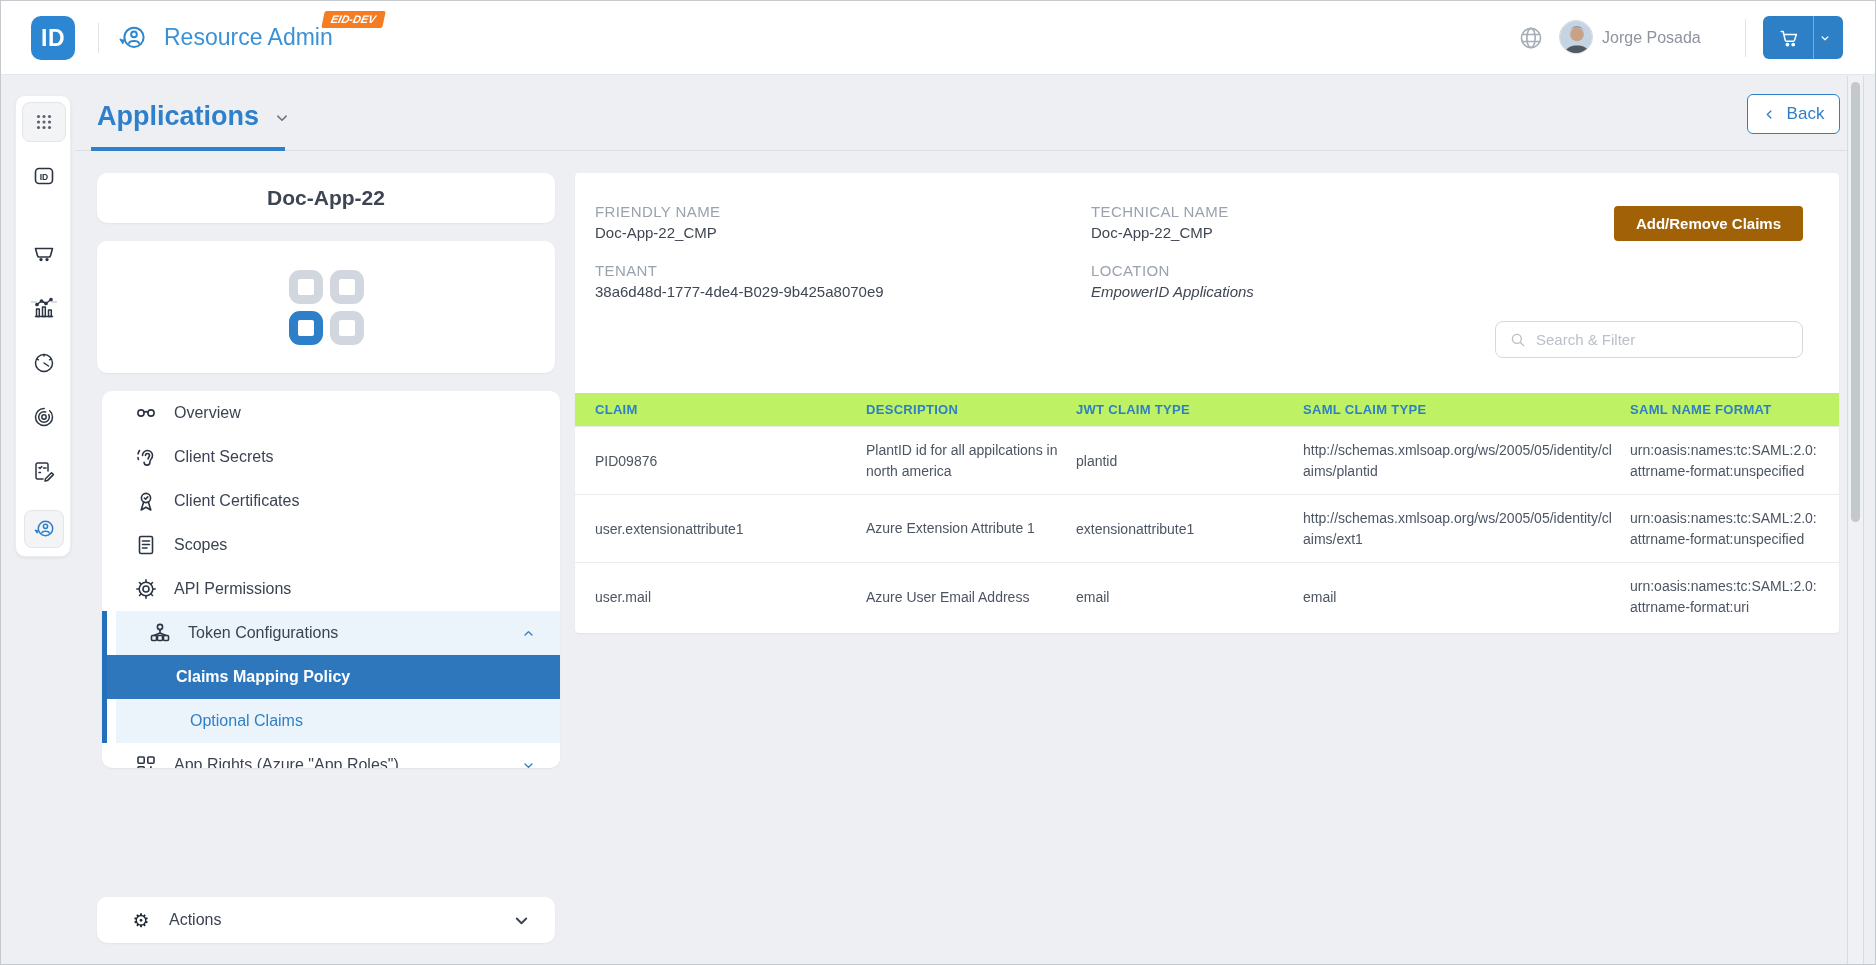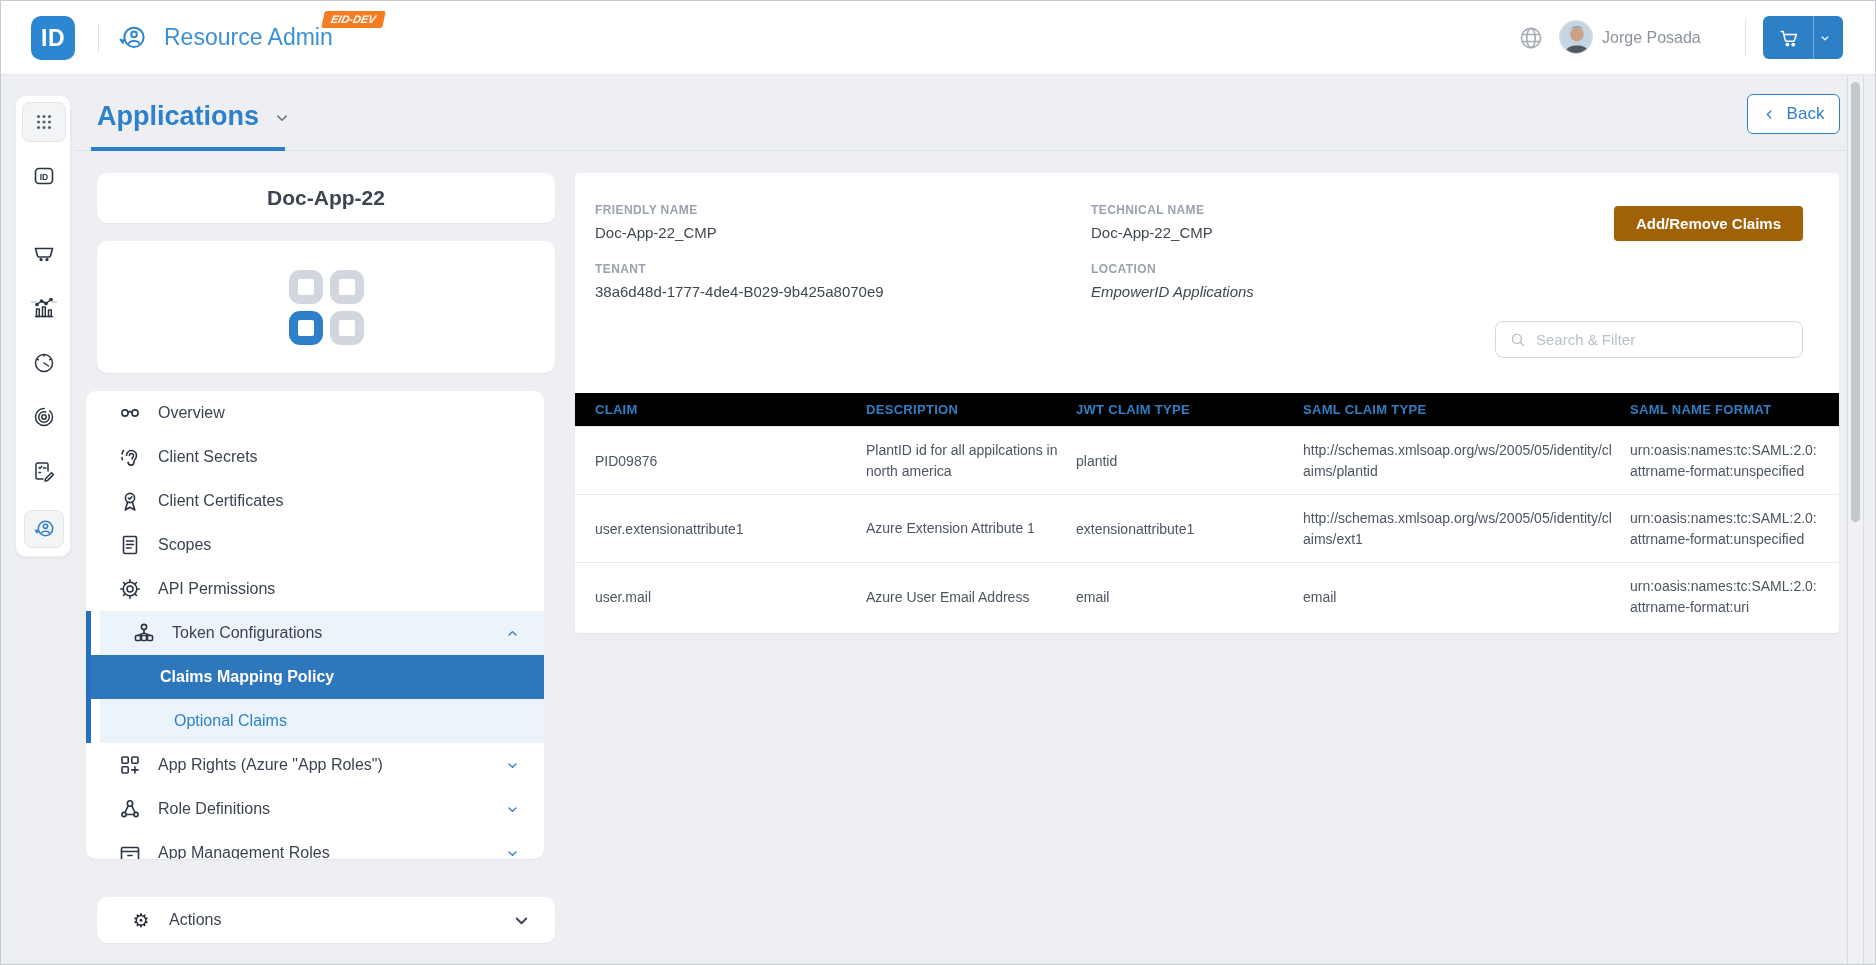--- a/index.html
+++ b/index.html
@@ -42,47 +42,47 @@
   .rail-dots { position:absolute; left:15px; top:205px; width:26px; border-top:2px dashed #d9dcdf; }
 
   
   .card { position:absolute; background:#fff; border-radius:10px; box-shadow:0 1px 2px rgba(0,0,0,.05); }
   .app-name-card { left:96px; top:172px; width:458px; height:50px; display:flex; align-items:center; justify-content:center; font-size:21px; font-weight:bold; color:#3d4553; }
   .app-icon-card { left:96px; top:240px; width:458px; height:132px; display:flex; align-items:center; justify-content:center; }
   .sqgrid { display:grid; grid-template-columns:34px 34px; grid-template-rows:34px 34px; gap:7px; }
   .sq { border:9px solid #d2d7df; border-radius:11px; }
   .sq.blue { border-color:#2e7fc9; }
 
-  .menu-card { left:85px; top:390px; width:458px; height:468px; overflow:hidden; }
+  .menu-card { left:101px; top:390px; width:458px; height:377px; overflow:hidden; }
   .menu-item { position:relative; display:flex; align-items:center; height:44px; padding:0 24px 0 32px; font-size:16px; color:#3b4352; cursor:pointer; }
   .menu-item .mi-icon { width:24px; height:24px; color:#2b3442; margin-right:16px; flex:none; }
   .menu-item .mi-chev { margin-left:auto; color:#2e7fc9; }
   .menu-item.hl { background:#ecf4fb;margin-left:14px; }
   .menu-item.sub { padding-left:74px; }
   .menu-item.selected { background:#2e77bd; color:#fff; font-weight:bold; }
   .menu-item.sub.hl { color:#2e7fc9; }
   .menu-bar { position:absolute; left:0; top:220px; width:5px; height:132px; background:#2470bb; z-index:2; }
 
   .actions-card { left:96px; top:896px; width:458px; height:46px; display:flex; align-items:center; padding:0 24px 0 32px; cursor:pointer; }
   .actions-card .gear { font-size:19px; color:#1e2733; width:24px; margin-right:16px; text-align:center; }
   .actions-card .lbl { font-size:16px; color:#3b4352; }
   .actions-card .mi-chev { margin-left:auto; color:#3b4352; }
 
   
   .detail-panel { position:absolute; left:574px; top:172px; width:1264px; height:460px; background:#fff; border-radius:4px; box-shadow:0 1px 2px rgba(0,0,0,.05); }
-  .fld-label { position:absolute; font-size:12px; font-weight:bold; color:#9aa2ad; letter-spacing:.4px; text-transform:uppercase; }
+  .fld-label { position:absolute; font-size:15px; font-weight:normal; color:#9aa2ad; letter-spacing:.4px; text-transform:uppercase; }
   .fld-value { position:absolute; font-size:15px; color:#3f4752; }
   .add-claims-btn { position:absolute; top:33px; right:36px; height:35px; background:#a16207; border:none; border-radius:4px; color:#fff; font-size:15px; font-weight:bold; padding:0 22px; font-family:"Liberation Sans",sans-serif; cursor:pointer; }
   .search-box { position:absolute; top:148px; right:36px; width:308px; height:37px; border:1px solid #d5d9de; border-radius:8px; display:flex; align-items:center; background:#fff; }
   .search-box .mag { color:#b9bfc8; margin:0 9px 0 13px; flex:none; }
   .search-box input { border:none; outline:none; flex:1; font-size:15px; color:#4c5563; font-family:"Liberation Sans",sans-serif; background:transparent; }
   .search-box input::placeholder { color:#b9c0c9; }
 
   .claims-table { position:absolute; left:0; top:220px; width:1264px; }
-  .t-head { display:flex; align-items:center; height:34px; padding:0 20px; background:#000000; border-bottom:1px solid #e7e9ec; color:#2e7fc5; font-size:13px; font-weight:bold; letter-spacing:.3px; }
+  .t-head { display:flex; align-items:center; height:34px; padding:0 20px; background:#bef264; border-bottom:1px solid #e7e9ec; color:#2e7fc5; font-size:13px; font-weight:bold; letter-spacing:.3px; }
   .t-row { display:flex; align-items:center; height:68px; padding:0 20px; font-size:14px; color:#4c5563; border-bottom:1px solid #e9ebee; background:#fff; }
   .t-row:last-child { border-bottom:none; }
   .c1 { width:259px; padding-right:16px; }
   .c2 { width:210px; padding-right:16px; line-height:1.5;margin-left:12px; }
   .c3 { width:227px; padding-right:16px; }
   .c4 { width:327px; padding-right:16px; line-height:1.5; word-break:break-all; }
   .c5 { flex:1; line-height:1.5; word-break:break-all; }
 
   
   .scrollbar { position:absolute; right:11px; top:75px; bottom:0; width:17px; background:#f0f1f3; border-left:1px solid #d9dcdf; border-right:1px solid #d9dcdf; }

